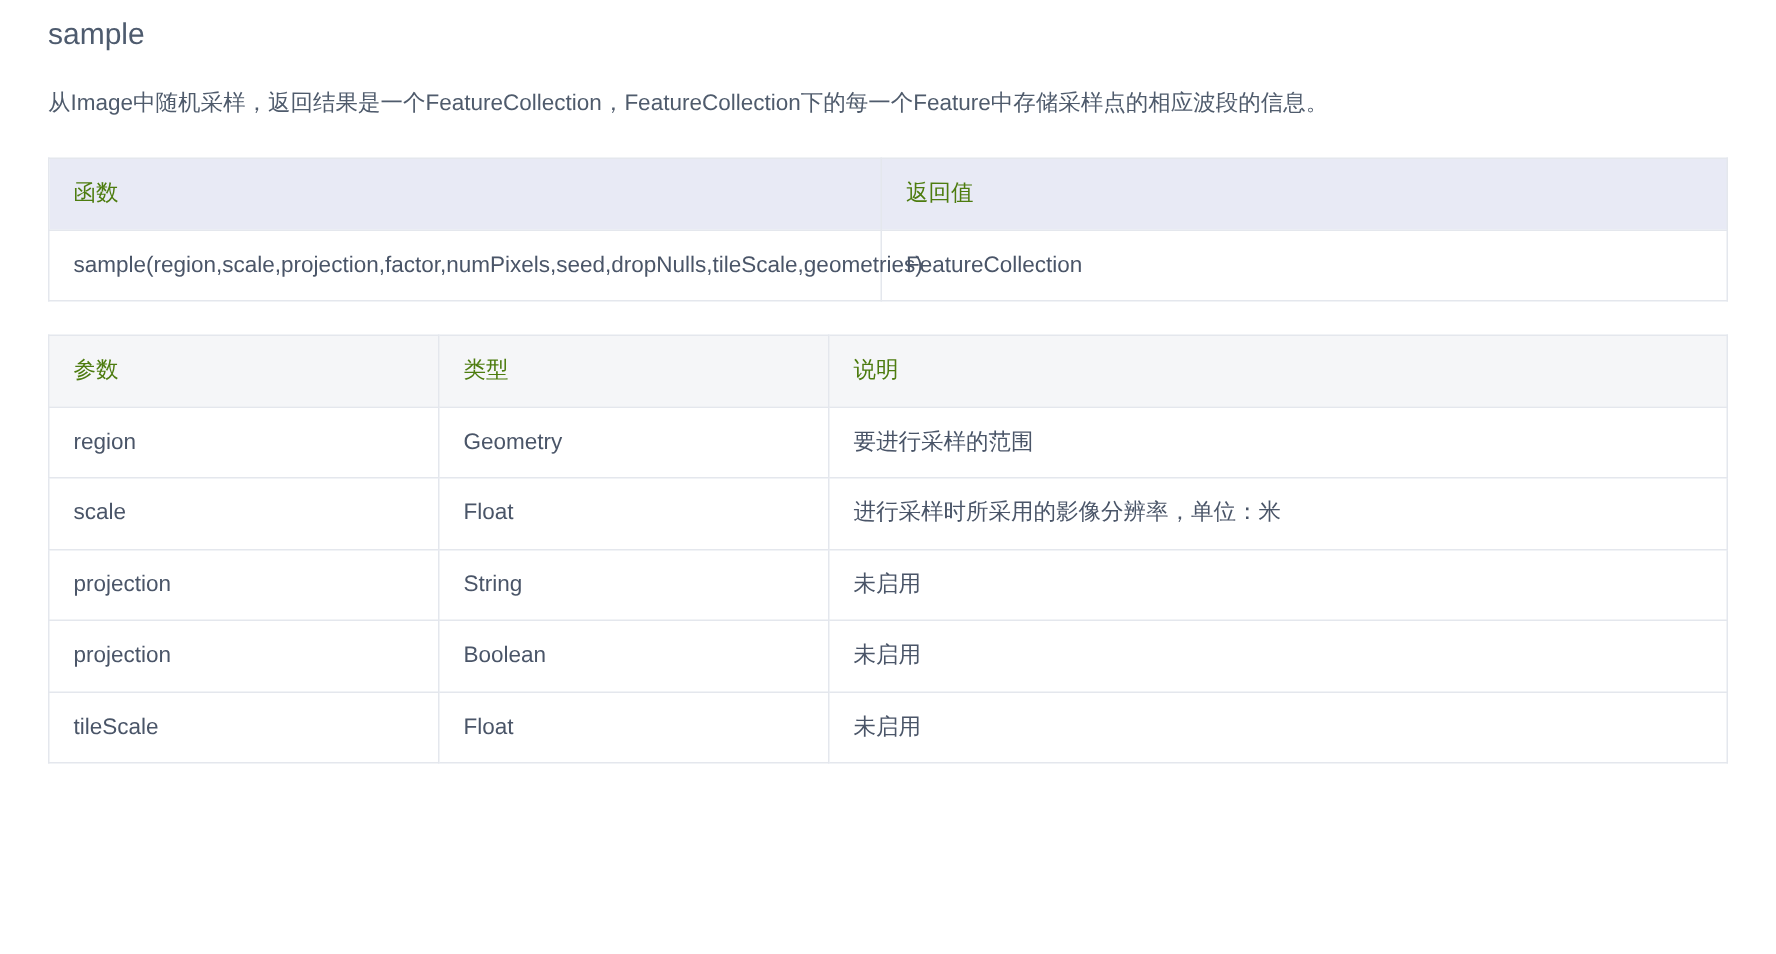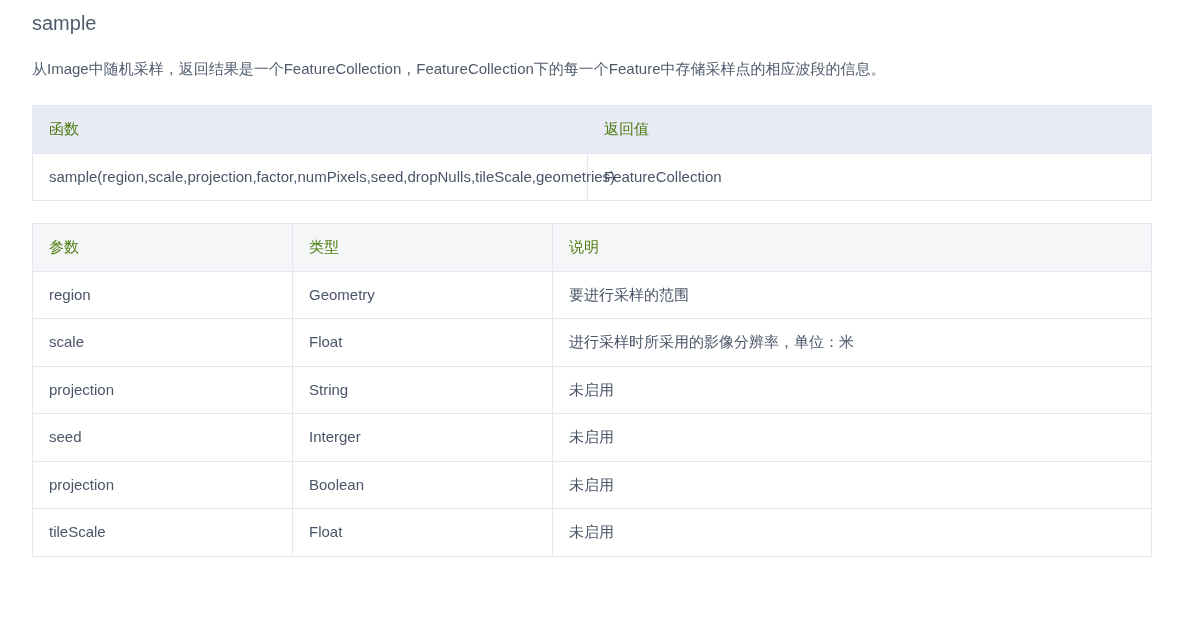--- a/index.html
+++ b/index.html
@@ -113,25 +113,20 @@
       <td>scale</td>
       <td>Float</td>
       <td>进行采样时所采用的影像分辨率，单位：米</td>
     </tr>
     <tr>
       <td>projection</td>
       <td>String</td>
       <td>未启用</td>
     </tr>
     <tr>
-      <td>seed</td>
-      <td>Interger</td>
-      <td>未启用</td>
-    </tr>
-    <tr>
       <td>projection</td>
       <td>Boolean</td>
       <td>未启用</td>
     </tr>
     <tr>
       <td>tileScale</td>
       <td>Float</td>
       <td>未启用</td>
     </tr>
 

